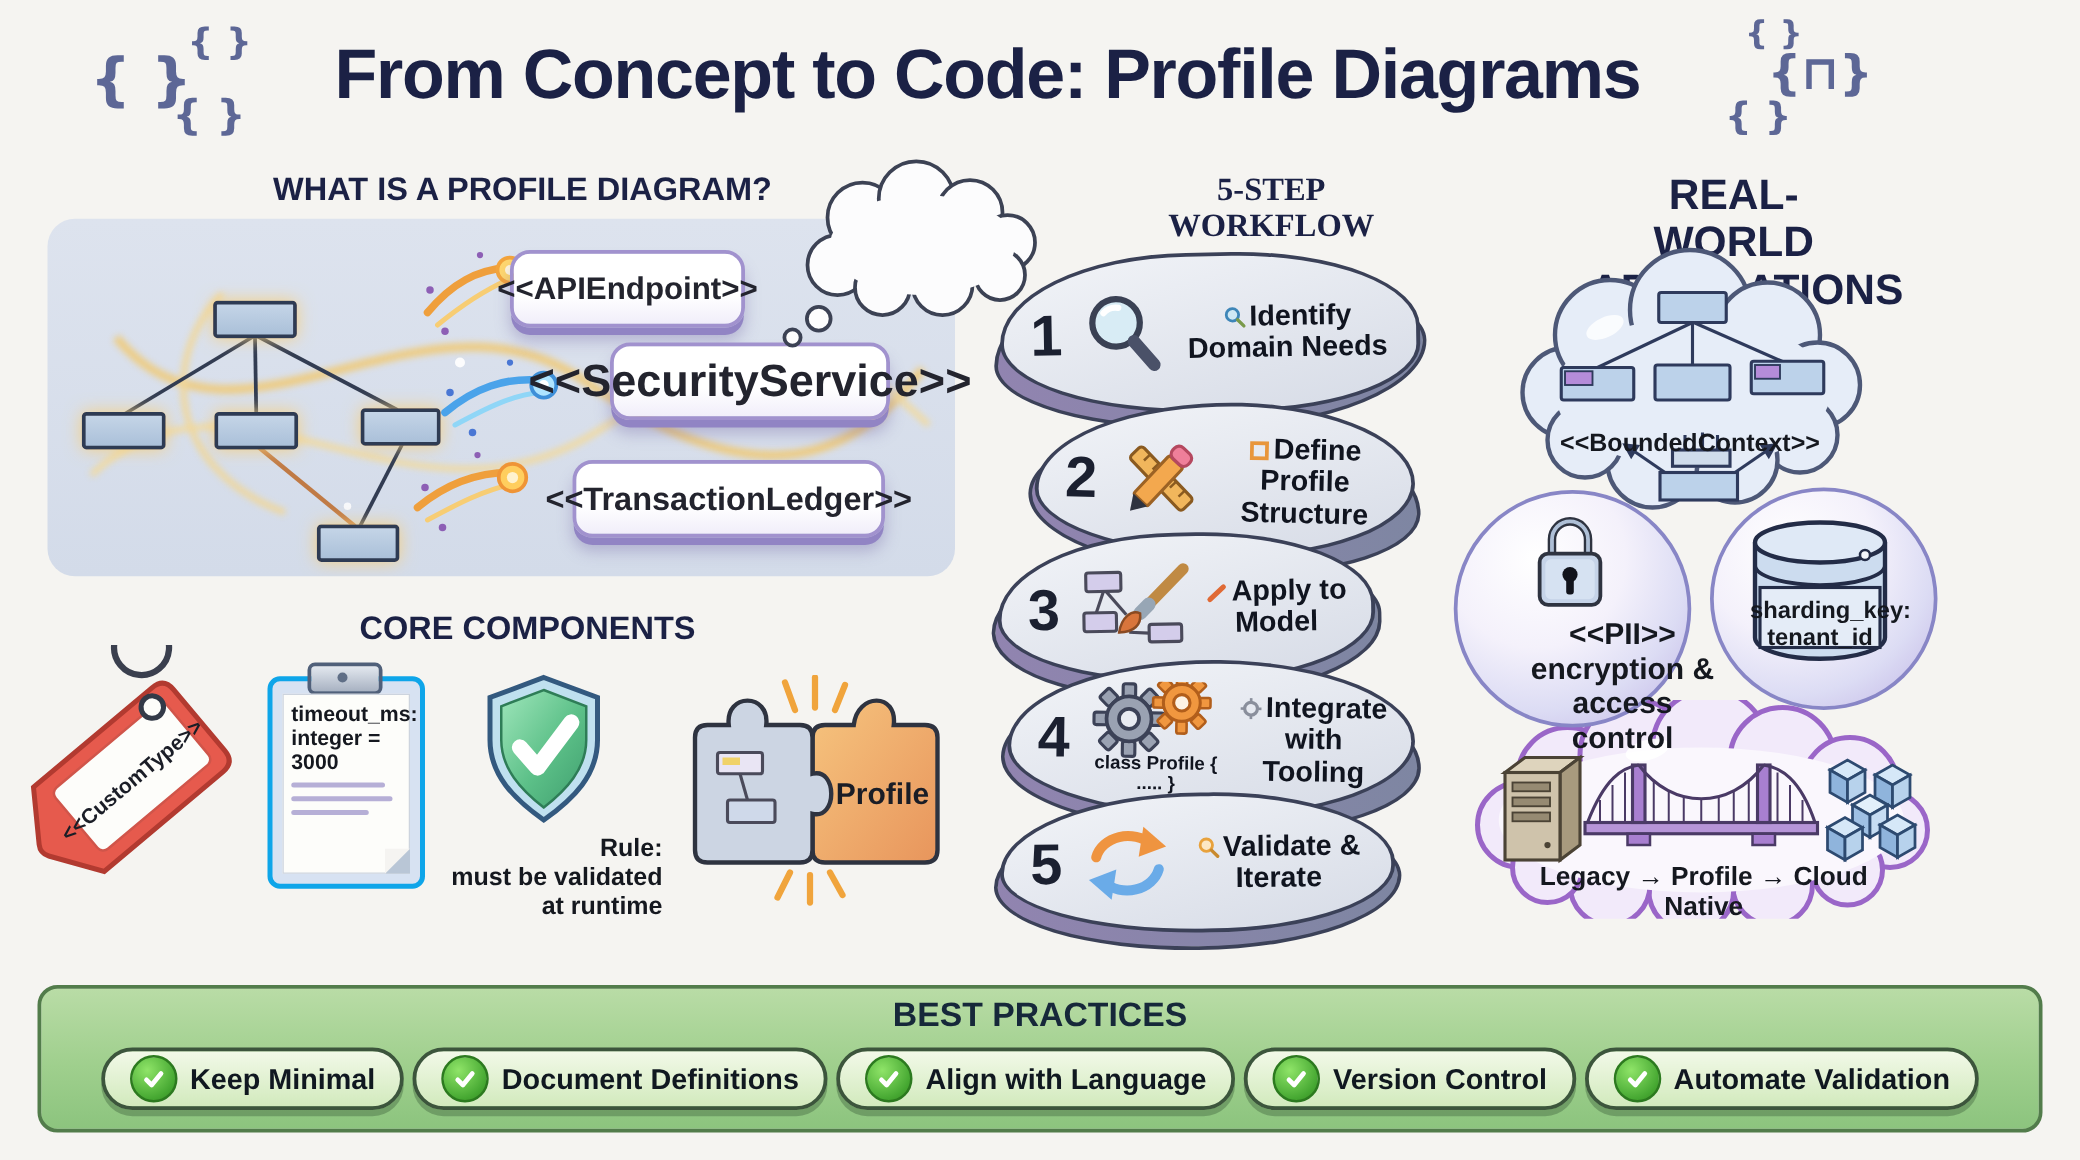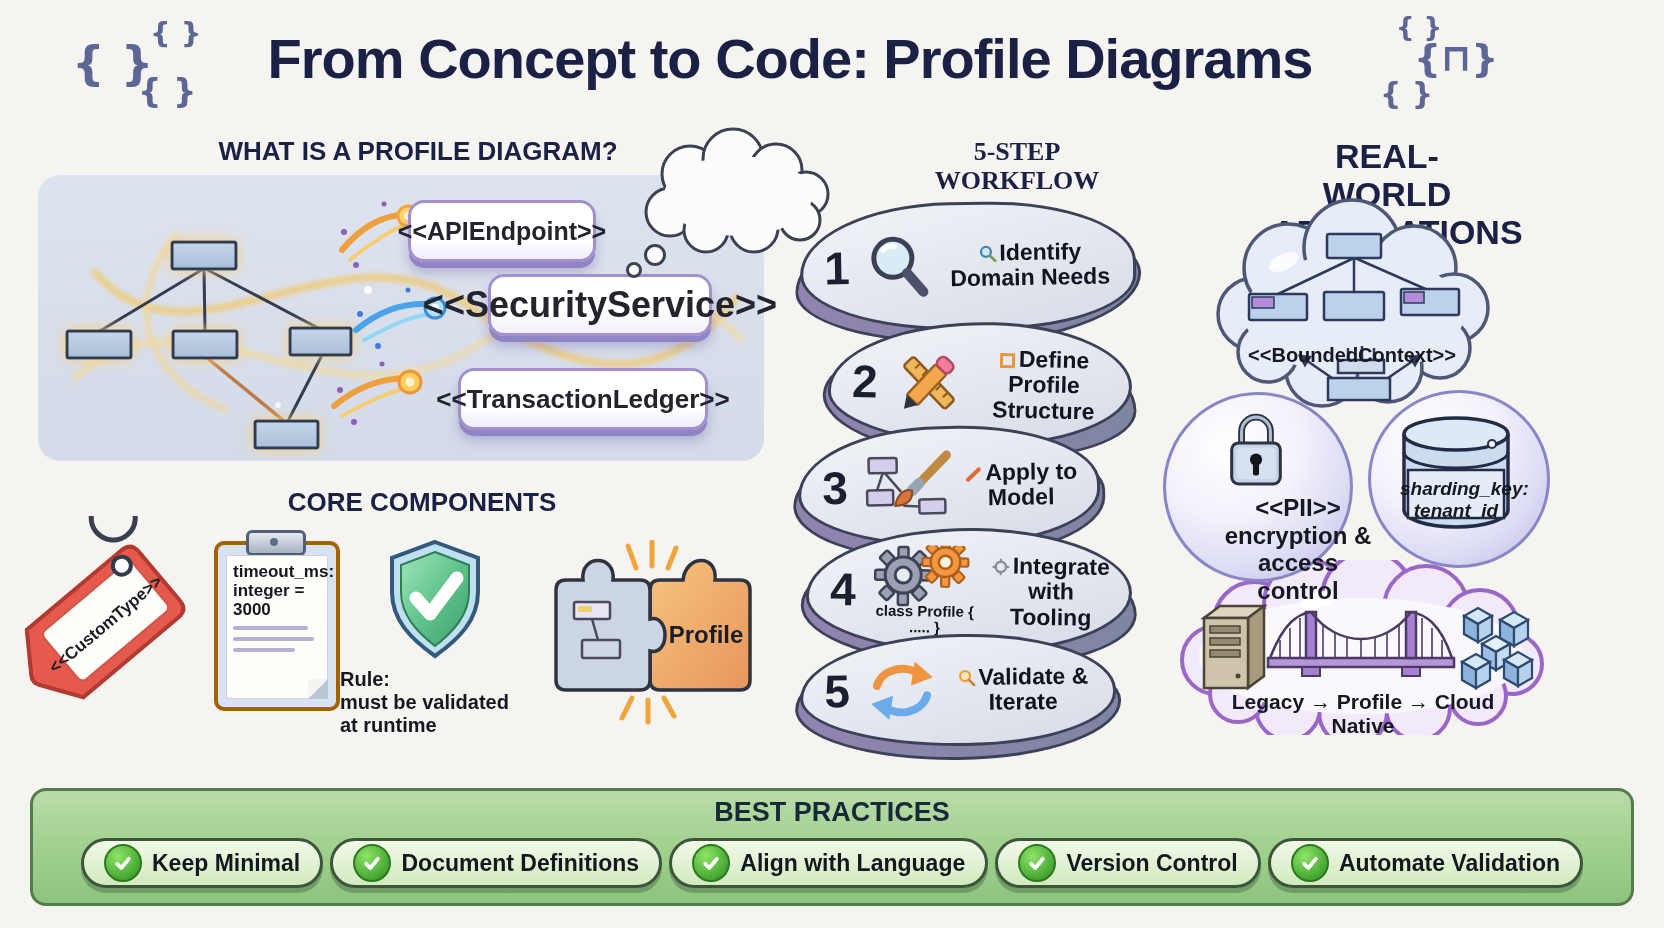--- a/index.html
+++ b/index.html
@@ -27,27 +27,27 @@
   .stone-side{position:absolute;left:-5px;right:-5px;top:14px;bottom:-14px;
               background:linear-gradient(90deg,#9184b0,#7e86a2);border:3px solid #3b4158;}
   .stone-face{position:absolute;inset:0;background:linear-gradient(165deg,#f2f4f8,#d6dbe6);
               border:3px solid #3b4158;display:flex;align-items:center;padding:0 16px;box-sizing:border-box;gap:8px;}
   .stone-num{font-size:46px;font-weight:bold;color:#1b2030;width:36px;text-align:center;flex:none;}
   .stone-icon{flex:none;display:flex;flex-direction:column;align-items:center;}
   .stone-cap{font-weight:bold;font-size:15px;line-height:1.05;color:#10141f;text-align:center;width:112px;margin-top:-4px;}
   .stone-label{flex:1;text-align:center;font-weight:bold;font-size:23px;line-height:1.1;color:#10141f;}
   .glyph{display:inline-block;vertical-align:-2px;margin-right:3px;}
   
-  .clipboard{left:214px;top:541px;width:118px;height:162px;background:#d7e2f2;border:4px solid #a16207;border-radius:10px;}
+  .clipboard{left:214px;top:541px;width:118px;height:162px;background:#d7e2f2;border:4px solid #0ea5e9;border-radius:10px;}
   .clip-top{left:-14px;top:-15px;width:54px;height:20px;background:linear-gradient(180deg,#e3e8ef,#a8b2c2);
             border:3px solid #50607a;border-radius:6px;}
   .paper{position:absolute;left:8px;top:10px;right:8px;bottom:8px;background:#fdfdfa;border:1px solid #cdd4de;
          padding:6px 6px;box-sizing:border-box;}
   .clip-line{height:4px;border-radius:2px;background:#b6afd6;margin-top:7px;}
-  .shield-cap{text-align:left;font-weight:bold;font-size:20px;line-height:1.15;color:#15181f;}
+  .shield-cap{text-align:right;font-weight:bold;font-size:20px;line-height:1.15;color:#15181f;}
   
   .orb{border-radius:50%;border:3px solid #8886c6;
        background:radial-gradient(circle at 34% 28%,#ffffff 0%,#f4f1fb 40%,#dcdcf4 68%,#bfb2e4 100%);}
   .orb-text{text-align:center;font-weight:bold;color:#15181f;line-height:1.15;}
   
   .banner{left:30px;top:788px;width:1604px;height:118px;border:3px solid #527c4b;border-radius:16px;
           background:linear-gradient(180deg,#b9dca6 0%,#9fcf8d 55%,#8cc47e 100%);box-sizing:border-box;}
   .banner-title{text-align:center;font-size:27px;font-weight:bold;color:#16283a;margin-top:6px;}
   .bp-row{display:flex;justify-content:space-between;padding:10px 48px 0 48px;}
   .bp-pill{display:flex;align-items:center;gap:10px;height:50px;padding:0 20px;border:3px solid #3c553c;border-radius:26px;
@@ -452,21 +452,21 @@
   </div>
 
   <div class="abs orb" style="left:1368px;top:390px;width:176px;height:172px;z-index:4;"></div>
   <svg class="abs" style="left:1392px;top:408px;z-index:5;" width="128" height="136" viewBox="0 0 128 136">
     <path d="M12 26 V102 a52 17 0 0 0 104 0 V26" fill="#ccdcef" stroke="#232c47" stroke-width="3.5"></path>
     <ellipse cx="64" cy="26" rx="52" ry="16" fill="#dfe9f6" stroke="#232c47" stroke-width="3.5"></ellipse>
     <path d="M12 44 a52 16 0 0 0 104 0" fill="none" stroke="#232c47" stroke-width="3"></path>
     <circle cx="100" cy="36" r="4" fill="#f3f6fb" stroke="#232c47" stroke-width="2"></circle>
     <rect x="16" y="62" width="96" height="48" fill="#e4ecf7" stroke="#232c47" stroke-width="2.5"></rect>
   </svg>
-  <div class="abs orb-text" style="left:1400px;top:478px;width:112px;font-size:19px;z-index:6;font-style:italic;">
+  <div class="abs orb-text" style="left:1400px;top:478px;width:112px;font-size:19px;z-index:6;">
     <div>sharding_key:</div>
     <div>tenant_id</div>
   </div>
 
   <svg class="abs" style="left:1168px;top:560px;z-index:3;" width="386" height="175" viewBox="0 0 386 175">
     <g fill="#f2eafa" stroke="#9a66c8" stroke-width="4">
       <circle cx="48" cy="100" r="34"></circle>
         <circle cx="86" cy="62" r="40"></circle>
         <circle cx="140" cy="44" r="44"></circle>
       <circle cx="200" cy="38" r="46"></circle>

